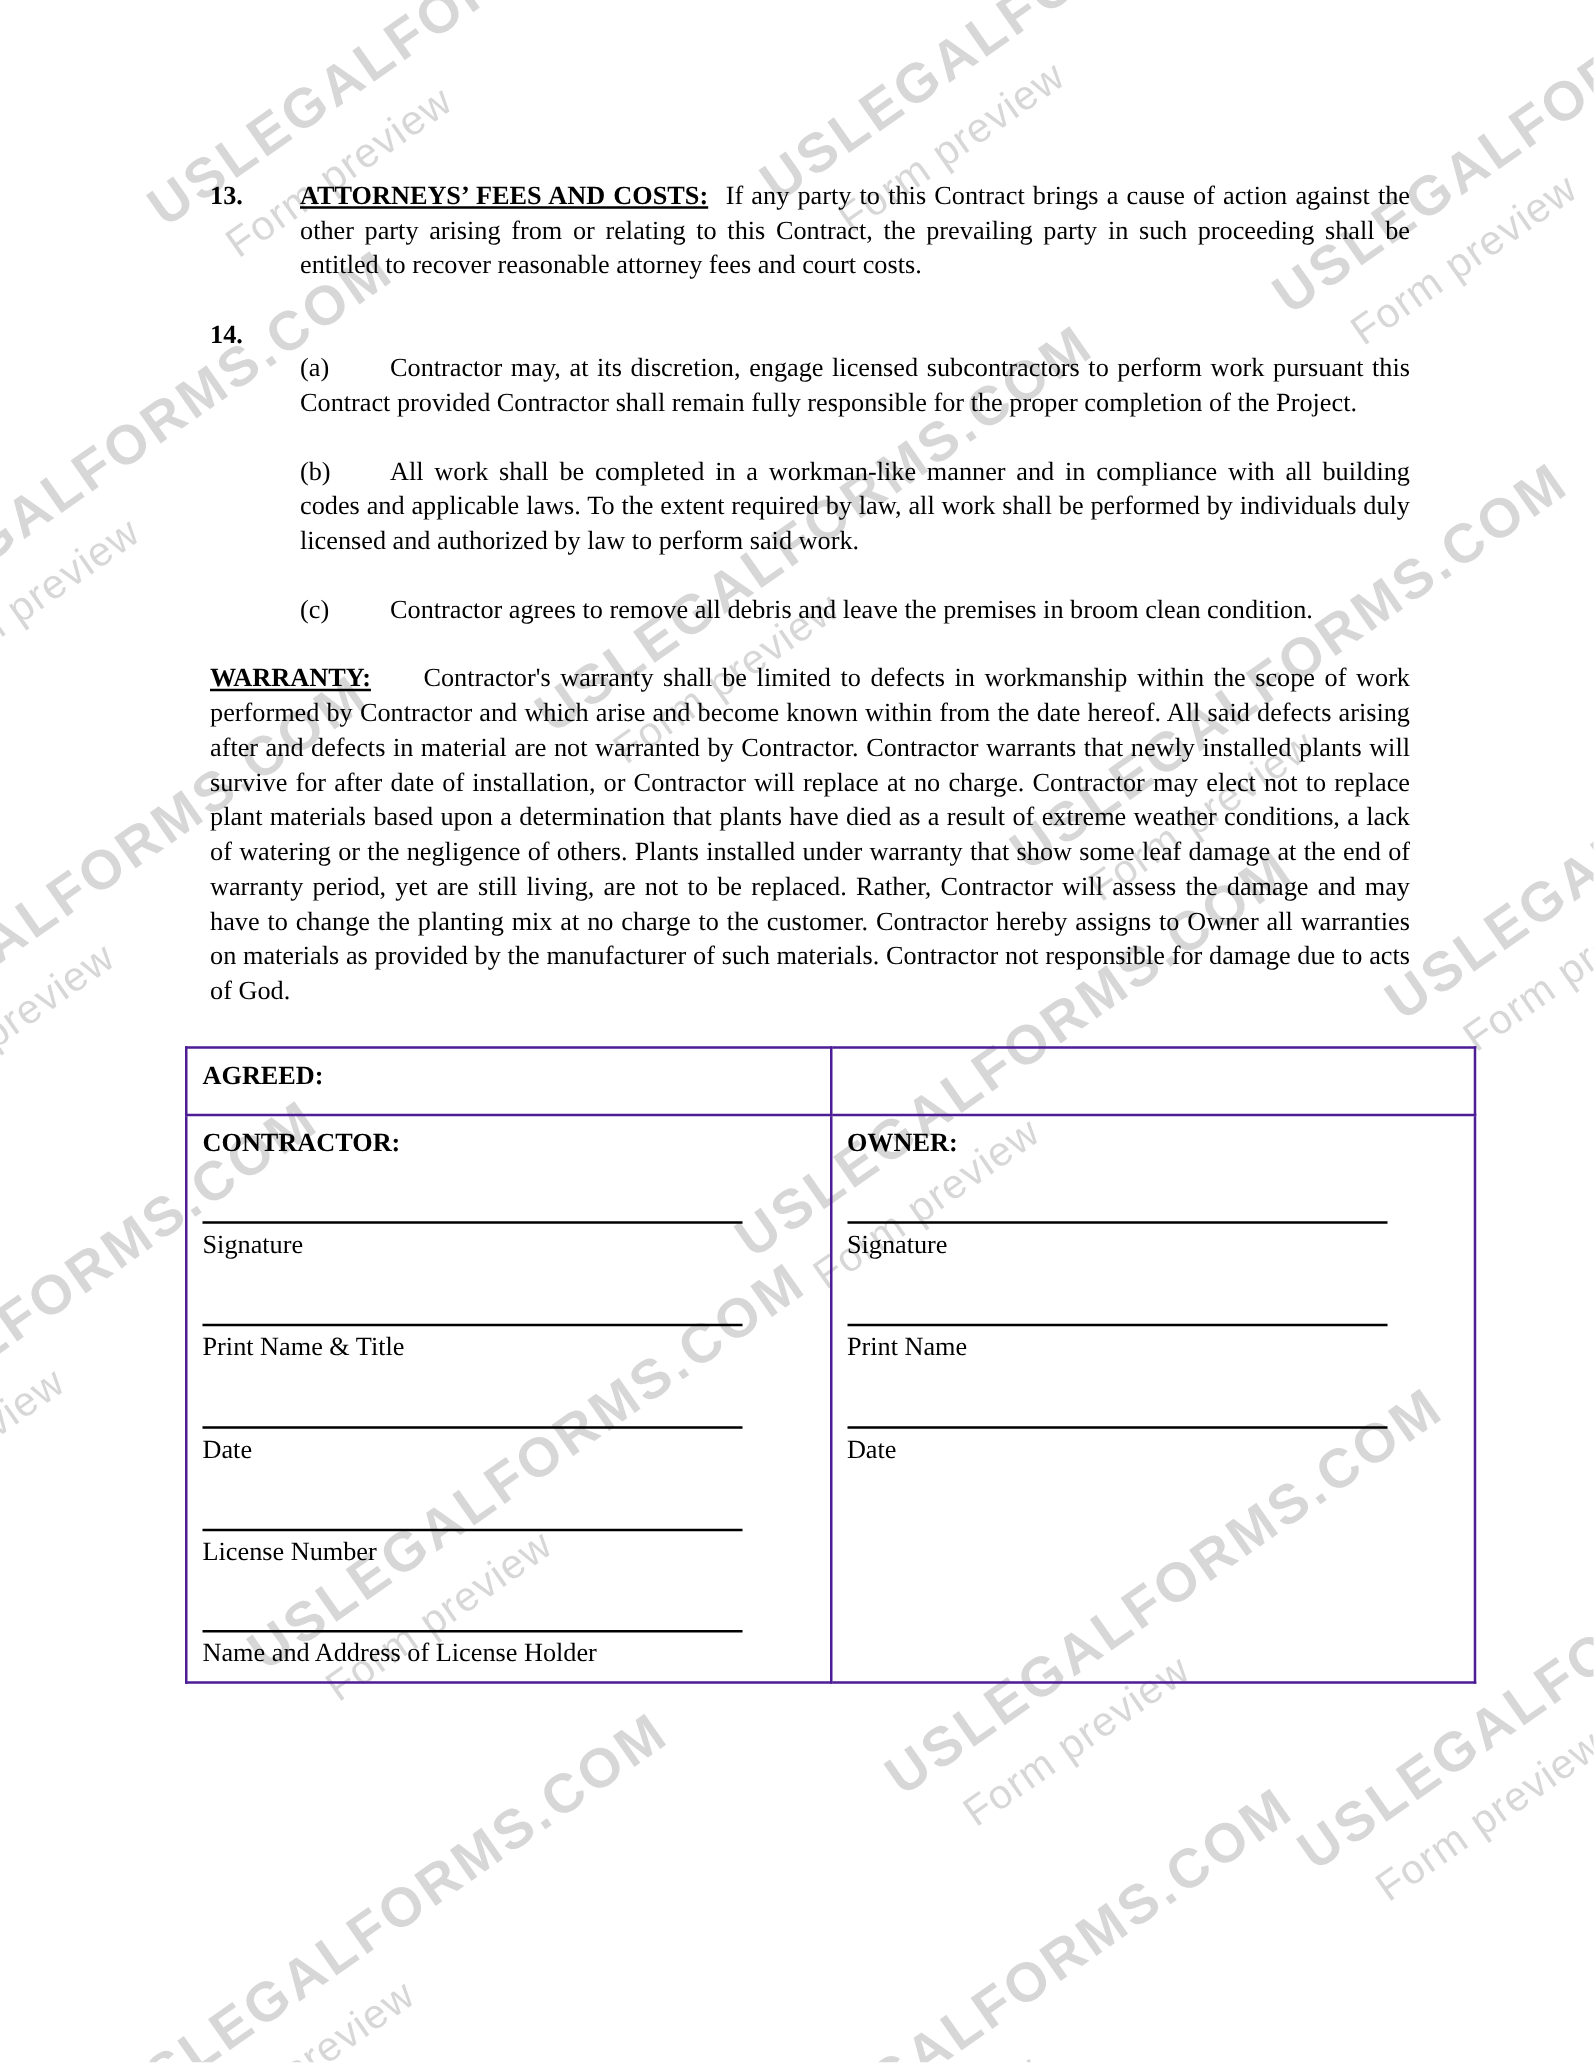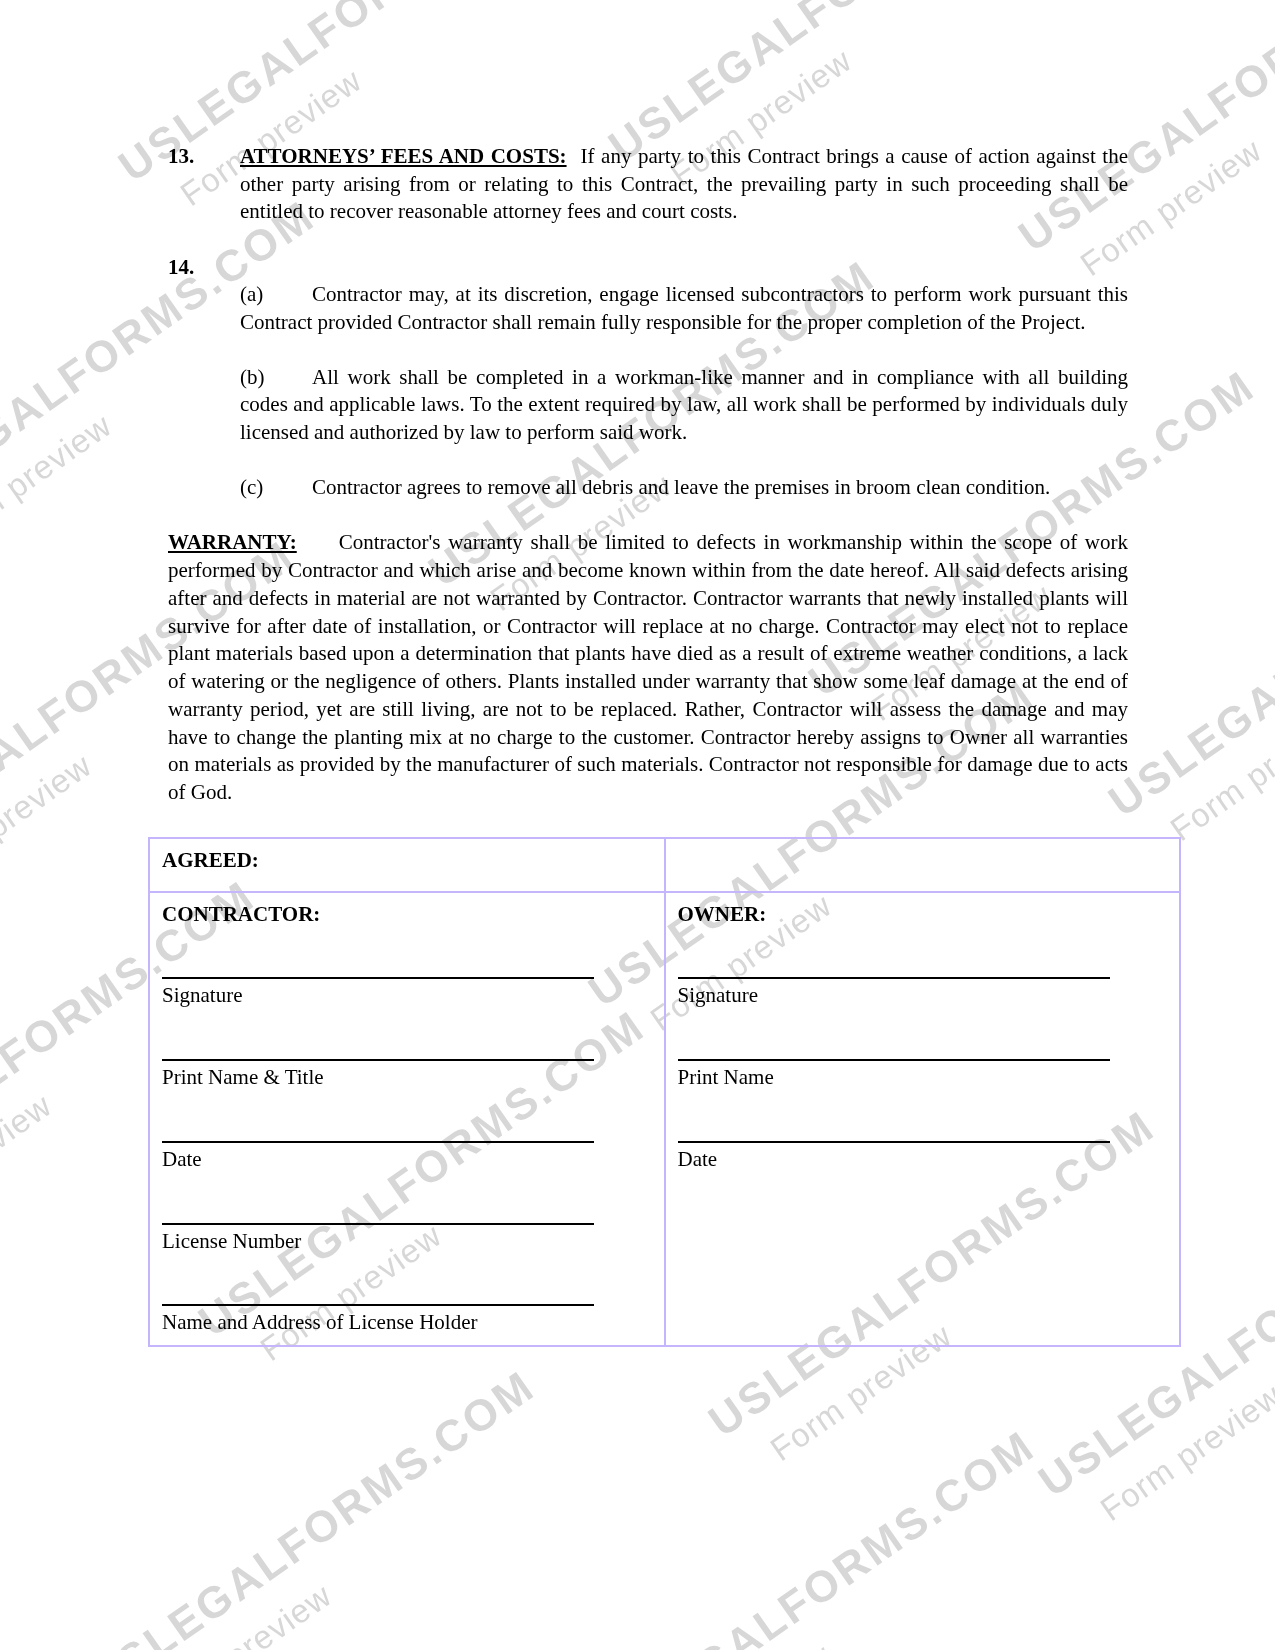--- a/index.html
+++ b/index.html
@@ -60,21 +60,21 @@
   .para-label { display: inline-block; width: 72px; }
 
   
   .sig-table {
     border-collapse: collapse;
     margin: 30px 0 0 -20px;
     width: 1033px;
     table-layout: fixed;
   }
   .sig-table td {
-    border: 2px solid #c4b5fd;
+    border: 2px solid #4c1d95;
     vertical-align: top;
     padding: 8px 12px 10px 12px;
   }
   td.agreed-cell { height: 34px; font-weight: bold; }
   td.agreed-cell-empty { height: 34px; }
   .col-heading { font-weight: bold; }
   .sig-field { margin-top: 49px; }
   .sig-line {
     width: 432px;
     height: 0;

